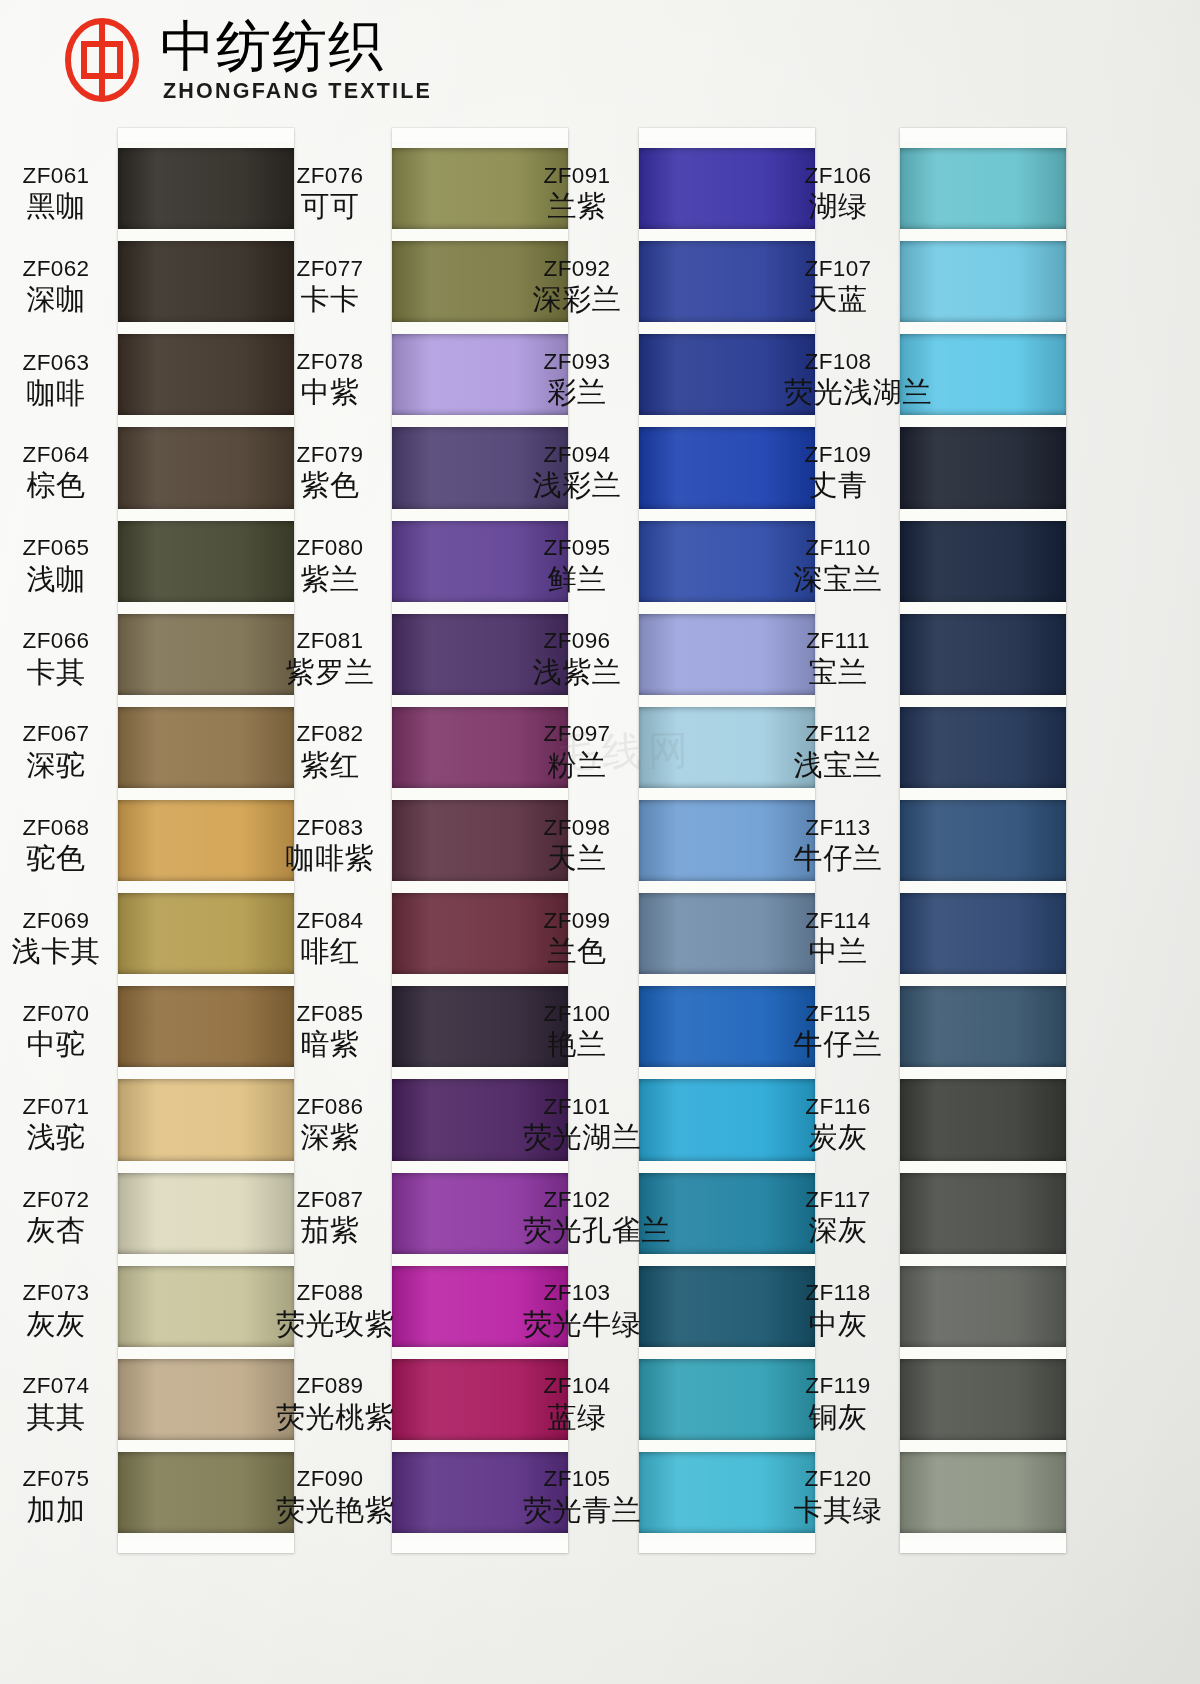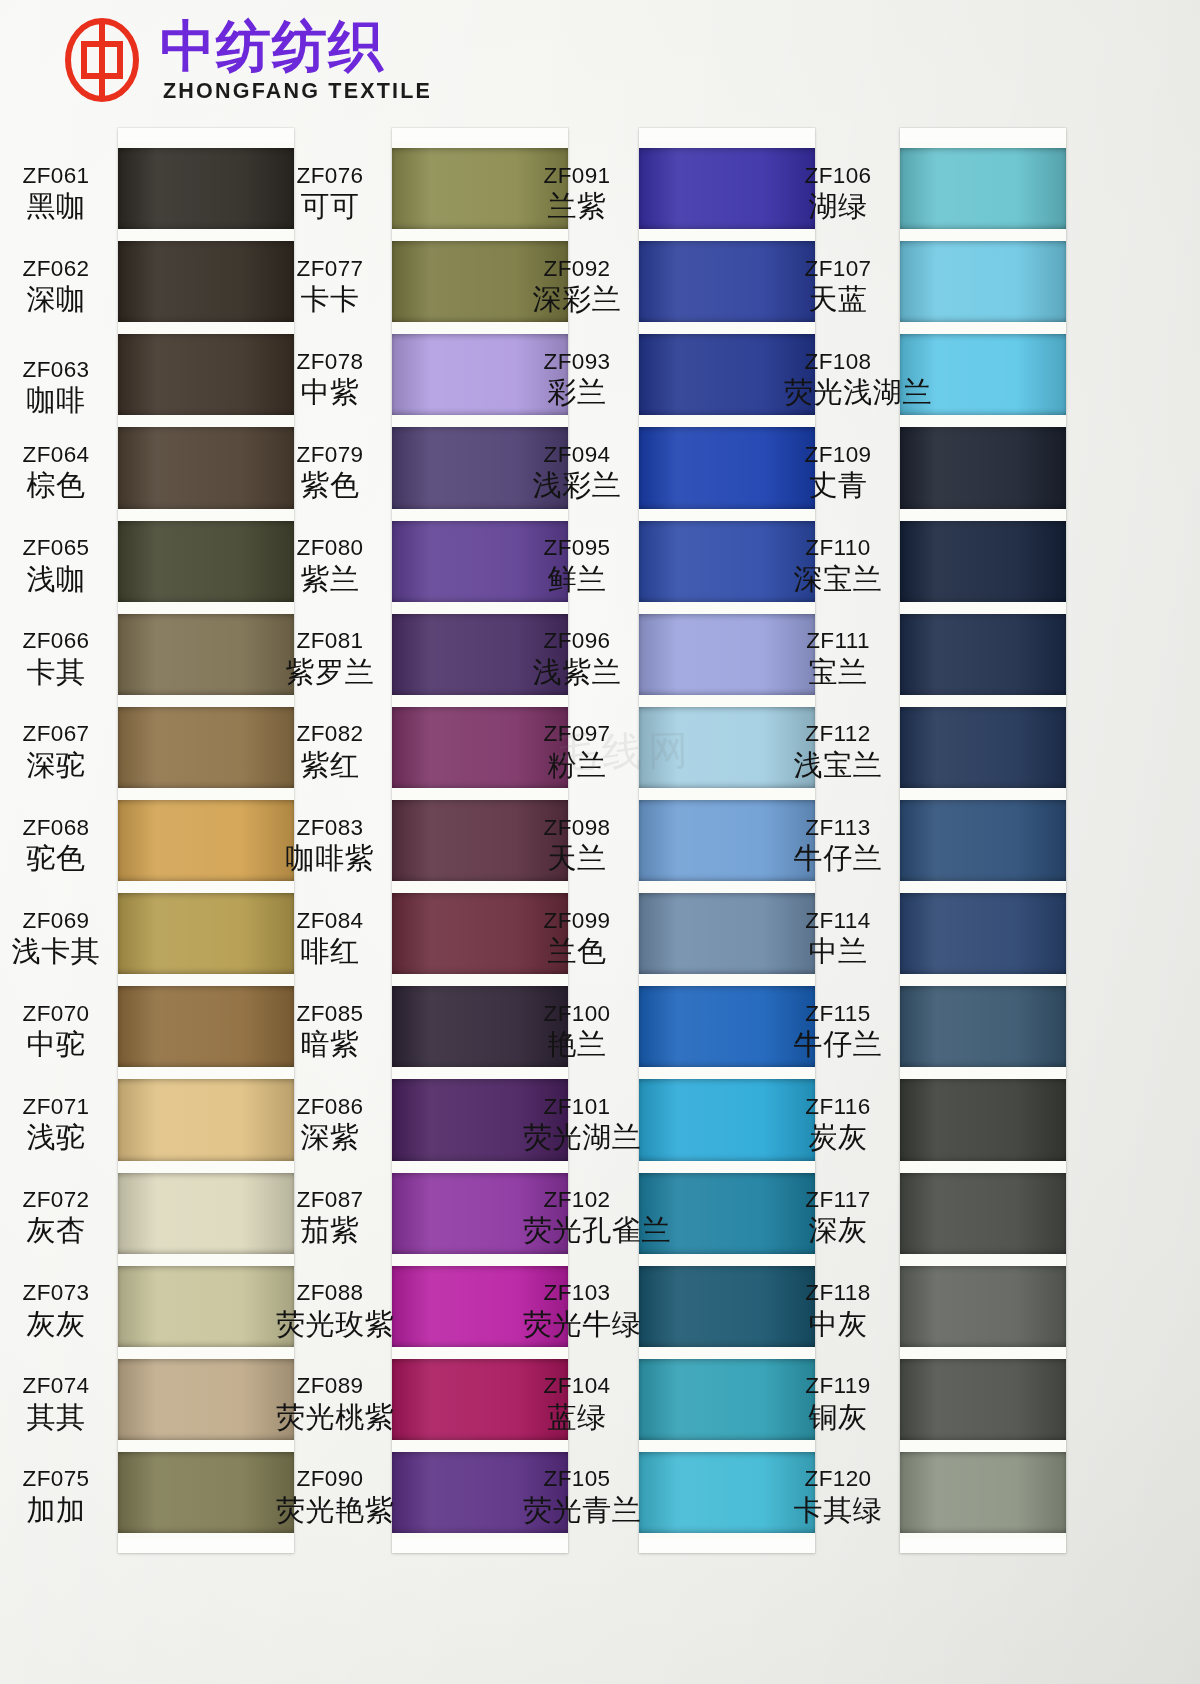--- a/index.html
+++ b/index.html
@@ -30,21 +30,21 @@
   .brand{
     position:absolute;left:60px;top:14px;
     display:flex;align-items:center;gap:16px;
   }
   .logo-mark{
     width:84px;height:92px;position:relative;flex:0 0 auto;
   }
   .logo-mark svg{display:block;}
   .brand-text{display:flex;flex-direction:column;justify-content:center;padding-top:2px;}
   .brand-cn{
-    font-size:55px;line-height:1.02;font-weight:bold;color:#6d28d9;
+    font-size:55px;line-height:1.02;font-weight:normal;color:#000000;
     letter-spacing:1px;
     font-family:"DejaVu Sans","Liberation Sans",sans-serif;
   }
   .brand-en{
     font-size:21.5px;letter-spacing:2.2px;color:#1b1b1b;
     font-weight:600;margin-top:5px;padding-left:3px;
   }
 
   .title-block{
     position:absolute;right:52px;top:12px;text-align:right;
@@ -260,21 +260,21 @@
       </div>
     <div class="labels">
         <div class="label" style="top: 19.5667px;">
           <div class="code">ZF061</div>
           <div class="name">黑咖</div>
         </div>
         <div class="label" style="top: 112.7px;">
           <div class="code">ZF062</div>
           <div class="name">深咖</div>
         </div>
-        <div class="label" style="top: 214px; text-align: center;">
+        <div class="label" style="top: 207px; text-align: center;">
           <div class="code">ZF063</div>
           <div class="name">咖啡</div>
         </div>
         <div class="label" style="top: 298.967px;">
           <div class="code">ZF064</div>
           <div class="name">棕色</div>
         </div>
         <div class="label" style="top: 392.1px;">
           <div class="code">ZF065</div>
           <div class="name">浅咖</div>

